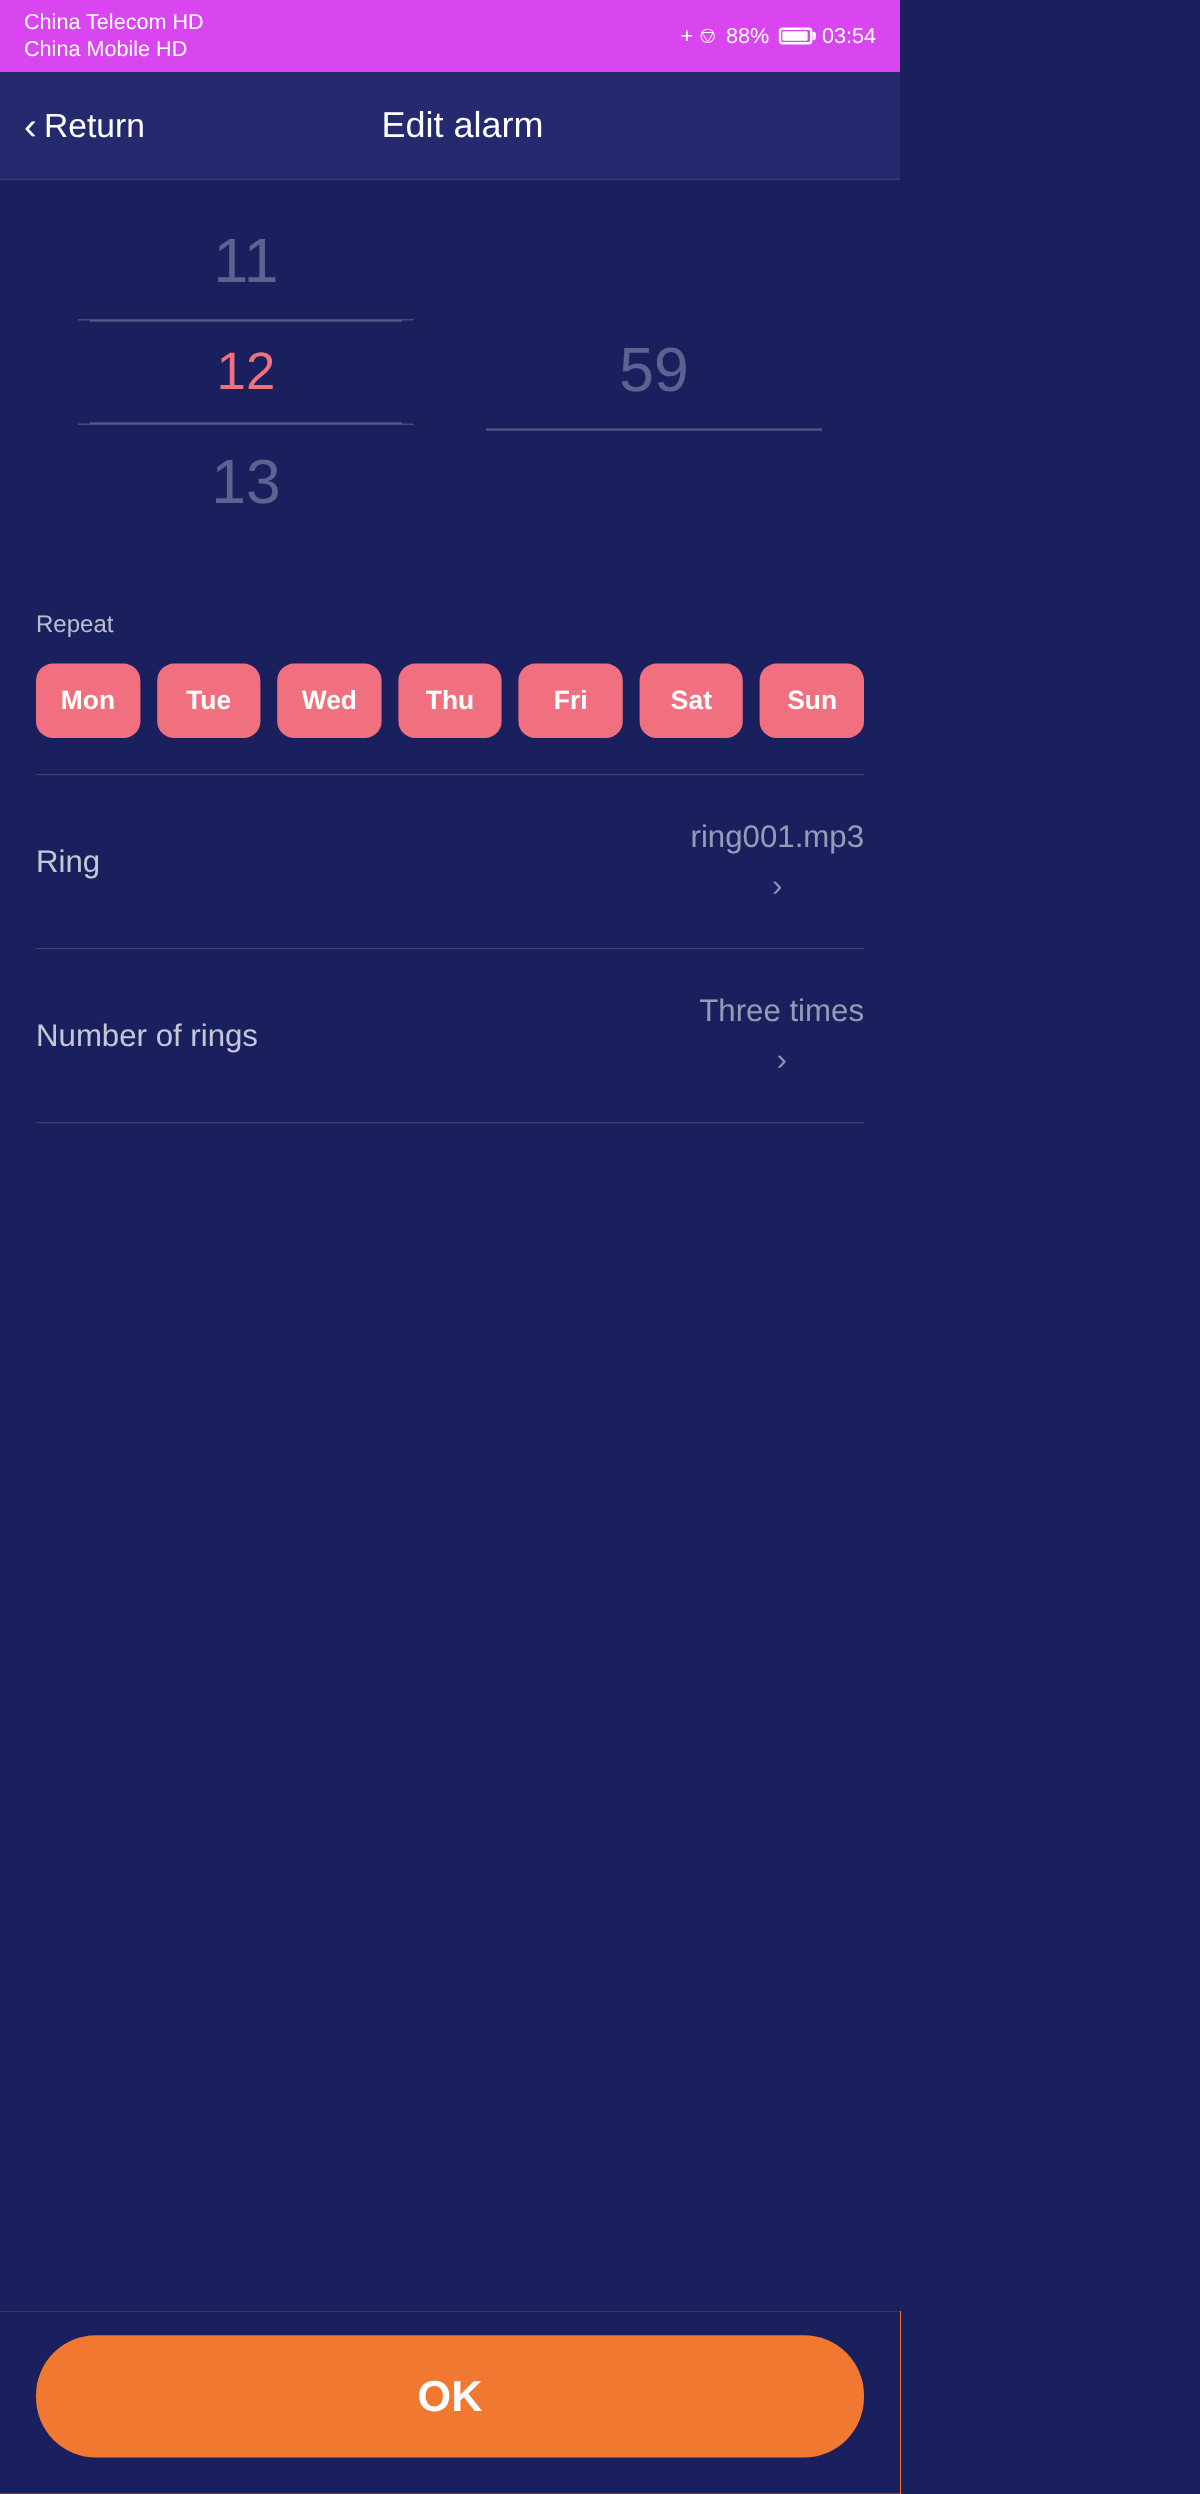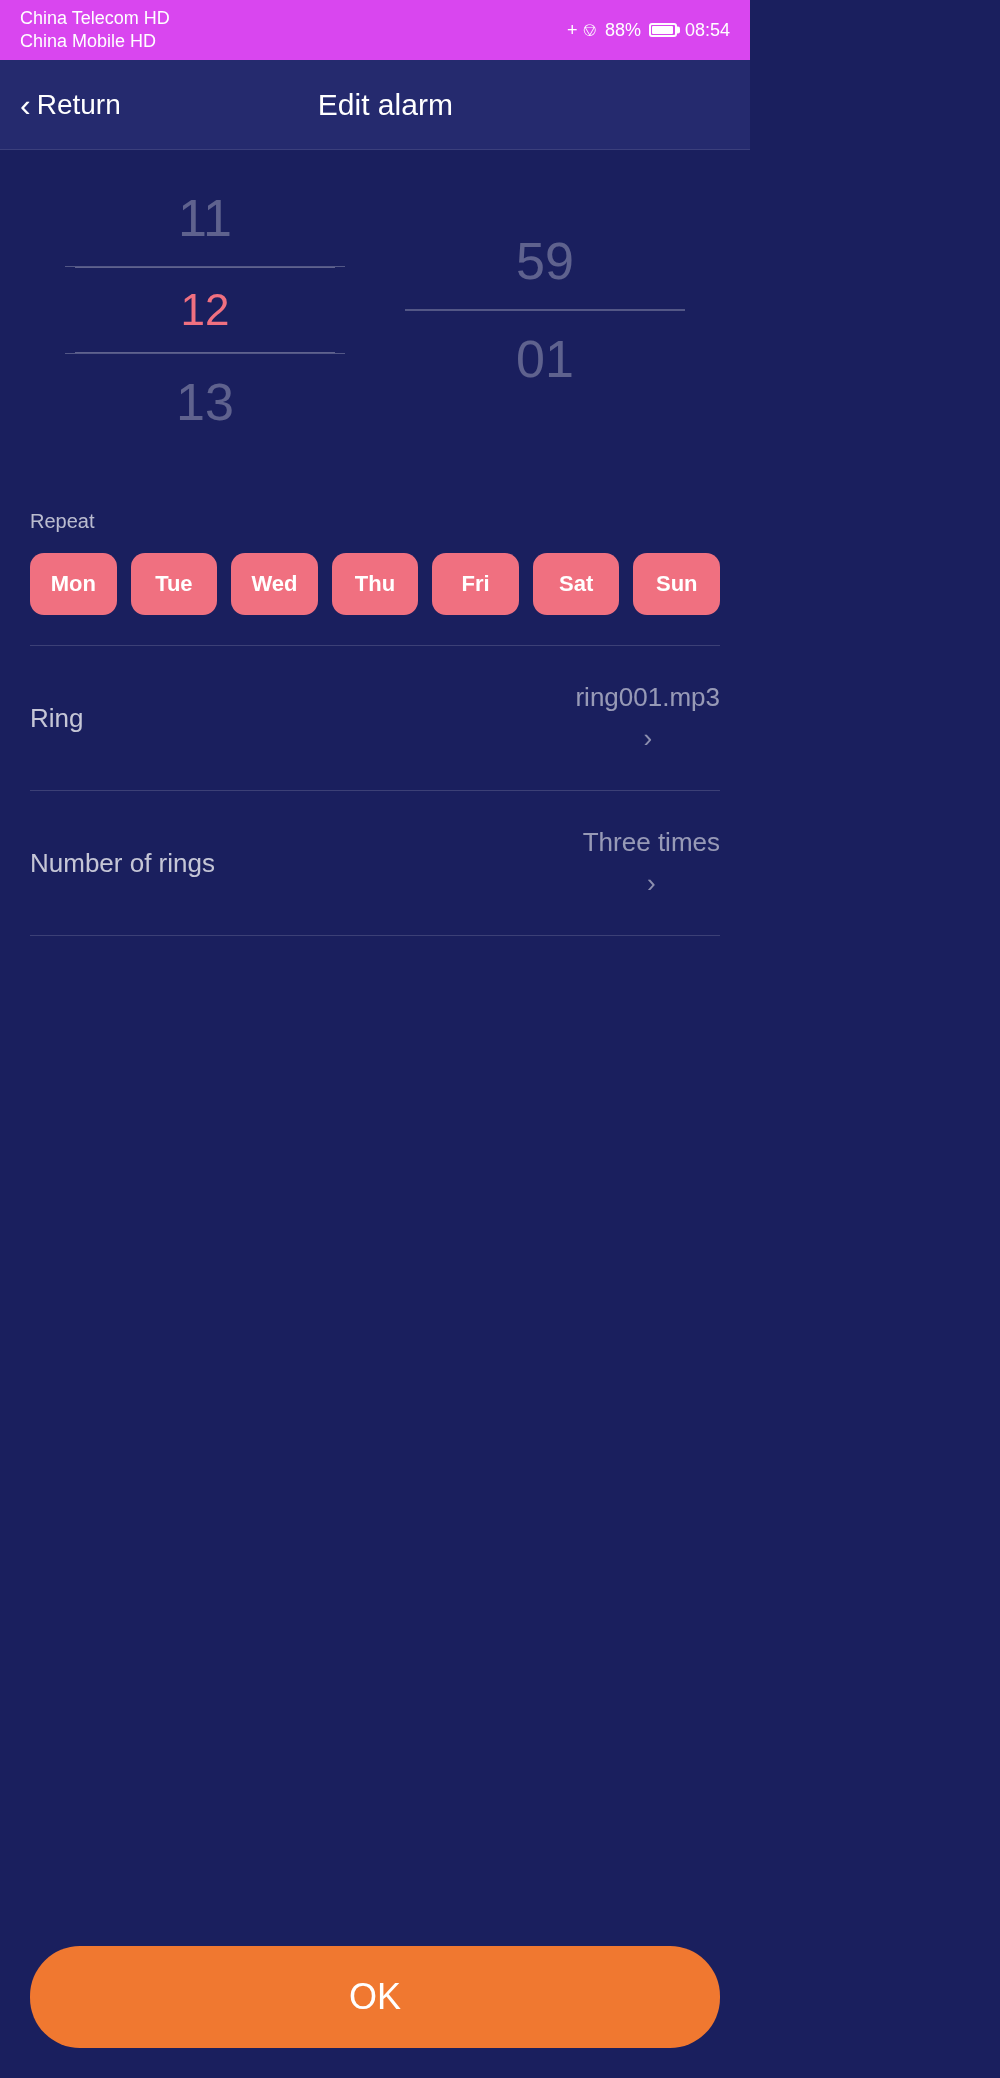--- a/index.html
+++ b/index.html
@@ -215,21 +215,21 @@
       padding: 20px 30px 30px;
       background: #1a1f5e;
     }
     .ok-button {
       width: 100%;
       background: #f07830;
       color: #ffffff;
       border: none;
       border-radius: 50px;
       font-size: 36px;
-      font-weight: 400;
+      font-weight: 700;
       padding: 30px 0;
       cursor: pointer;
       text-align: center;
     }
 
     
     .bottom-spacer {
       height: 160px;
     }
   </style>
@@ -240,21 +240,21 @@
   <div class="status-left">
     <span>China Telecom HD</span>
     <span>China Mobile HD</span>
   </div>
   <div class="status-right">
     <span>+ ⎊</span>
     <span>88%</span>
     <span class="battery-icon">
       <span class="battery-fill"></span>
     </span>
-    <span>08:54</span>
+    <span>03:54</span>
   </div>
 </div>
 
 <div class="toolbar">
   <div class="back-button">
     <span class="back-chevron">‹</span>
     <span>Return</span>
   </div>
   <div class="toolbar-title">Edit alarm</div>
 </div>
@@ -268,21 +268,20 @@
       <div class="time-item selected">12</div>
     </div>
     <div class="time-separator-line"></div>
     <div class="time-item">13</div>
   </div>
 
   <div class="time-column">
     <div class="time-item">59</div>
     <div class="time-separator-line"></div>
     <div class="time-separator-line"></div>
-    <div class="time-item">01</div>
   </div>
 </div>
 
 <div class="section">
   <div class="section-label">Repeat</div>
   <div class="days-row">
 
   <button class="day-button">Mon</button>
       <button class="day-button">Tue</button>
       <button class="day-button">Wed</button>

